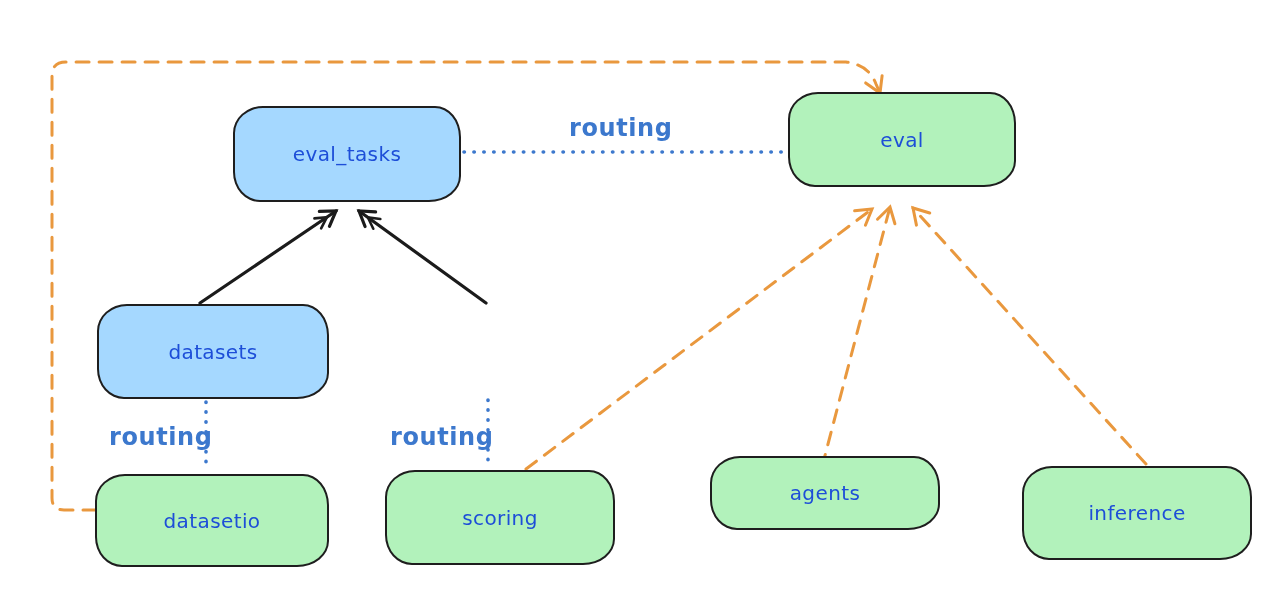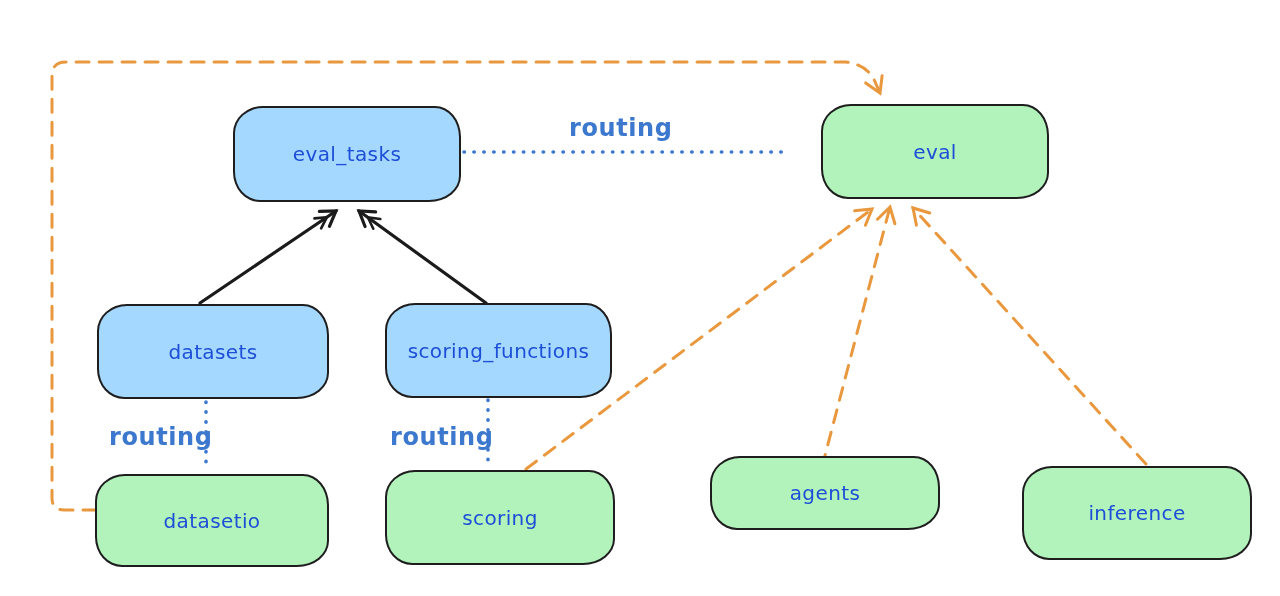--- a/index.html
+++ b/index.html
@@ -48,31 +48,28 @@
     <path d="M96,510 L64,510 Q52,510 52,498 L52,76 Q52,62 66,62 L846,62 Q869,65 876,84 L880,93" fill="none" stroke="#e9983e" stroke-width="3" stroke-linecap="round" stroke-dasharray="13 10" marker-end="url(#arrowOrange)"></path>
     <path d="M526,469 L872,209" fill="none" stroke="#e9983e" stroke-width="3" stroke-linecap="round" stroke-dasharray="13 10" marker-end="url(#arrowOrange)"></path>
     <path d="M822,467 L890,207" fill="none" stroke="#e9983e" stroke-width="3" stroke-linecap="round" stroke-dasharray="13 10" marker-end="url(#arrowOrange)"></path>
     <path d="M1146,464 L913,208" fill="none" stroke="#e9983e" stroke-width="3" stroke-linecap="round" stroke-dasharray="13 10" marker-end="url(#arrowOrange)"></path>
   </svg>
 
   <div class="node blue" style="left:233px;top:106px;width:228px;height:96px;">
     <span class="lbl">eval_tasks</span>
   </div>
 
-  <div class="node green" style="left:788px;top:104px;width:228px;height:95px;margin-left:33px;">
+  <div class="node green" style="left:788px;top:92px;width:228px;height:95px;">
     <span class="lbl">eval</span>
   </div>
 
   <div class="node blue" style="left:97px;top:304px;width:232px;height:95px;">
     <span class="lbl">datasets</span>
   </div>
 
-  <div class="node blue" style="left:385px;top:303px;width:227px;height:95px;">
-    <span class="lbl">scoring_functions</span>
-  </div>
 
   <div class="node green" style="left:95px;top:474px;width:234px;height:93px;">
     <span class="lbl">datasetio</span>
   </div>
 
   <div class="node green" style="left:385px;top:470px;width:230px;height:95px;">
     <span class="lbl">scoring</span>
   </div>
 
   <div class="node green" style="left:710px;top:456px;width:230px;height:74px;">

